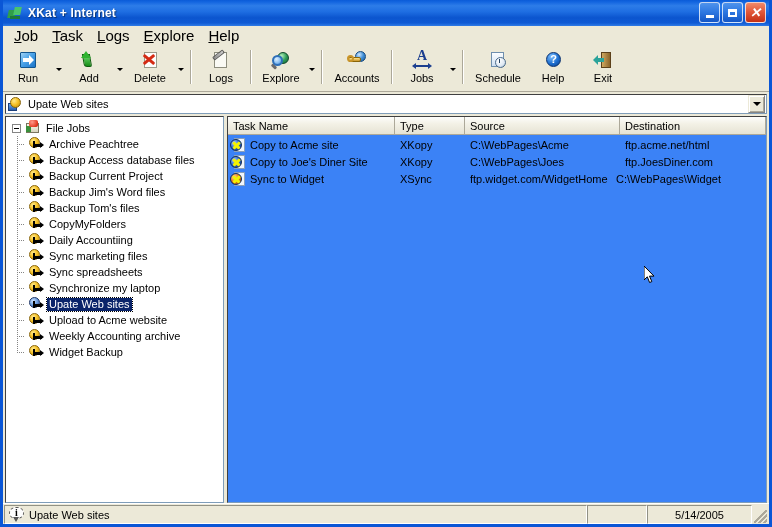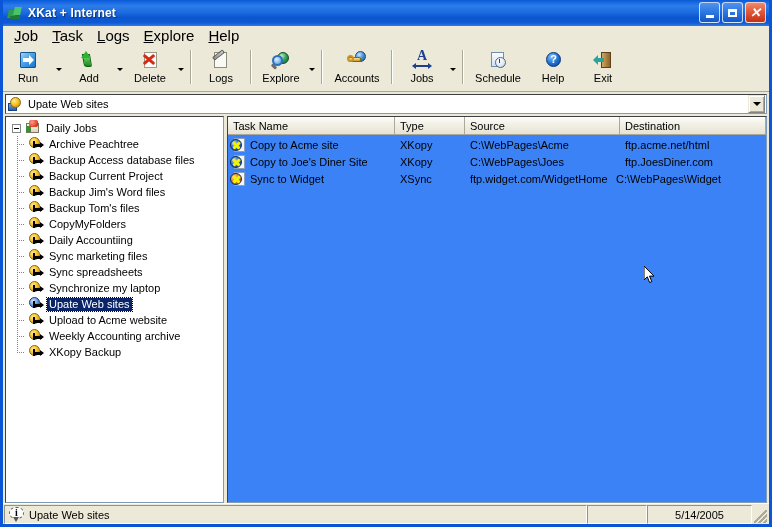--- a/index.html
+++ b/index.html
@@ -914,21 +914,21 @@
 
         <div class="tree-row root">
           <div class="expander"></div>
           <div class="tree-ico">
             <div class="ico root-ico">
                 <div class="pad"></div>
                 <div class="grn"></div>
                 <div class="red"></div>
               </div>
           </div>
-          <div class="tree-label">Daily Jobs</div>
+          <div class="tree-label">File Jobs</div>
         </div>
 
         <div id="tree-children">
             <div class="tree-row child">
               <div class="dotline"></div>
               <div class="dotstub"></div>
               <div class="tree-ico">
                 <div class="ico job-ico">
                   <div class="ball"></div>
                   <div class="stem"></div>
@@ -1098,21 +1098,21 @@
               <div class="dotline" style="height: 8px;"></div>
               <div class="dotstub"></div>
               <div class="tree-ico">
                 <div class="ico job-ico">
                   <div class="ball"></div>
                   <div class="stem"></div>
                   <div class="arr"></div>
                   <div class="arrhead"></div>
                 </div>
               </div>
-              <div class="tree-label">XKopy Backup</div>
+              <div class="tree-label">Widget Backup</div>
             </div>
           </div>
       </div>
     </div>
 
     <div id="splitter"></div>
 
     <div id="list-pane">
       <div id="list-header">
         <div class="col-head c0">Task Name</div>

